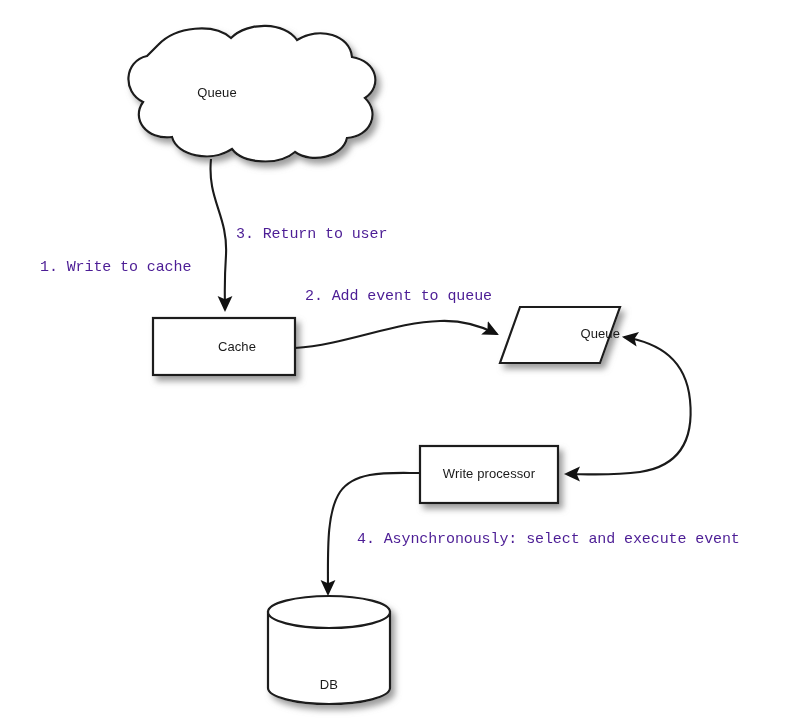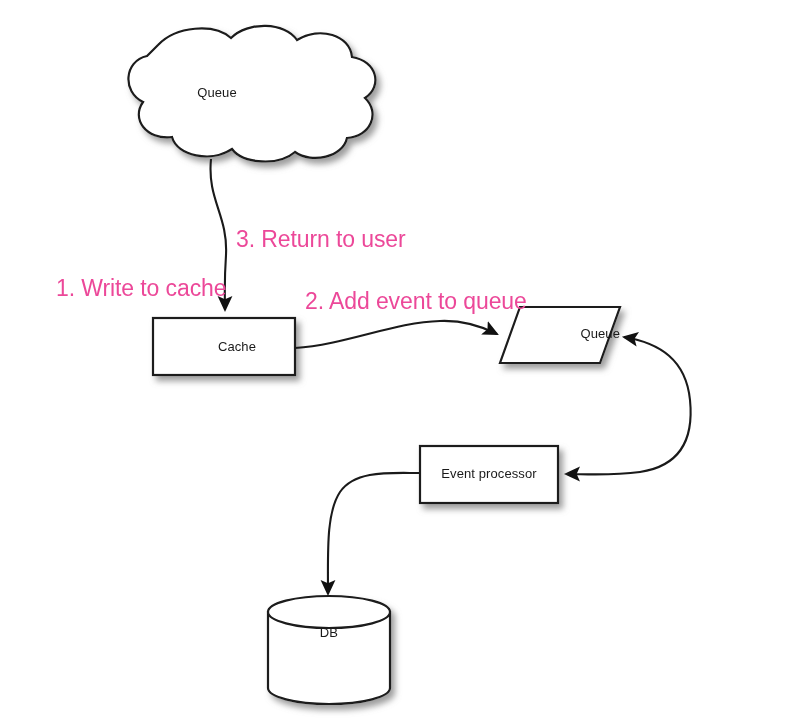--- a/index.html
+++ b/index.html
@@ -32,36 +32,36 @@
     font-family: "Liberation Sans", sans-serif;
     font-size: 13px;
     color: #1a1a1a;
     text-align: center;
     white-space: nowrap;
     pointer-events: none;
     letter-spacing: 0.1px;
   }
   .edge-label {
     position: absolute;
-    font-family: Liberation Sans, sans-serif;
-    font-size: 23px;
-    color: #ec4899;
+    font-family: Liberation Mono, monospace;
+    font-size: 15px;
+    color: #4c1d95;
     white-space: nowrap;
     letter-spacing: -0.1px;
   }
-  .lbl-write-to-cache { left: 56px;  top: 259px; margin-top: 16px; }
+  .lbl-write-to-cache { left: 40px;  top: 259px; }
   .lbl-return-to-user { left: 236px; top: 226px; }
   .lbl-add-event      { left: 305px; top: 288px; }
   .lbl-async          { left: 357px; top: 531px; }
 
   .nl-user  { left: 88px;  top: 85px;  width: 258px; }
   .nl-cache { left: 153px; top: 339px; width: 168px; }
   .nl-queue { left: 500px; top: 326px; width: 120px; text-align: right; }
   .nl-evtp  { left: 420px; top: 466px; width: 138px; }
-  .nl-db    { left: 268px; top: 625px; width: 122px; }
+  .nl-db    { left: 268px; top: 677px; width: 122px; }
 </style>
 </head>
 <body>
 
 <div id="diagram-canvas">
 
   <svg id="diagram-svg" viewBox="0 0 786 728" xmlns="http://www.w3.org/2000/svg">
     <defs>
       <filter id="dropShadow" x="-30%" y="-30%" width="180%" height="180%">
         <feDropShadow dx="4" dy="5" stdDeviation="3" flood-color="#8c8c8c" flood-opacity="0.85"></feDropShadow>
@@ -130,24 +130,25 @@
       <ellipse cx="329" cy="612" rx="61" ry="16" fill="#ffffff" stroke="#1a1a1a" stroke-width="2.2"></ellipse>
     </g>
   </svg>
 
   <div class="node-label nl-user">Queue</div>
 
   <div class="node-label nl-cache">Cache</div>
 
   <div class="node-label nl-queue">Queue</div>
 
-  <div class="node-label nl-evtp">Event processor</div>
+  <div class="node-label nl-evtp">Write processor</div>
 
   <div class="node-label nl-db">DB</div>
 
   <div class="edge-label lbl-write-to-cache">1. Write to cache</div>
 
   <div class="edge-label lbl-return-to-user">3. Return to user</div>
 
   <div class="edge-label lbl-add-event">2. Add event to queue</div>
 
+  <div class="edge-label lbl-async">4. Asynchronously: select and execute event</div>
 
 </div>
 
 </body></html>

